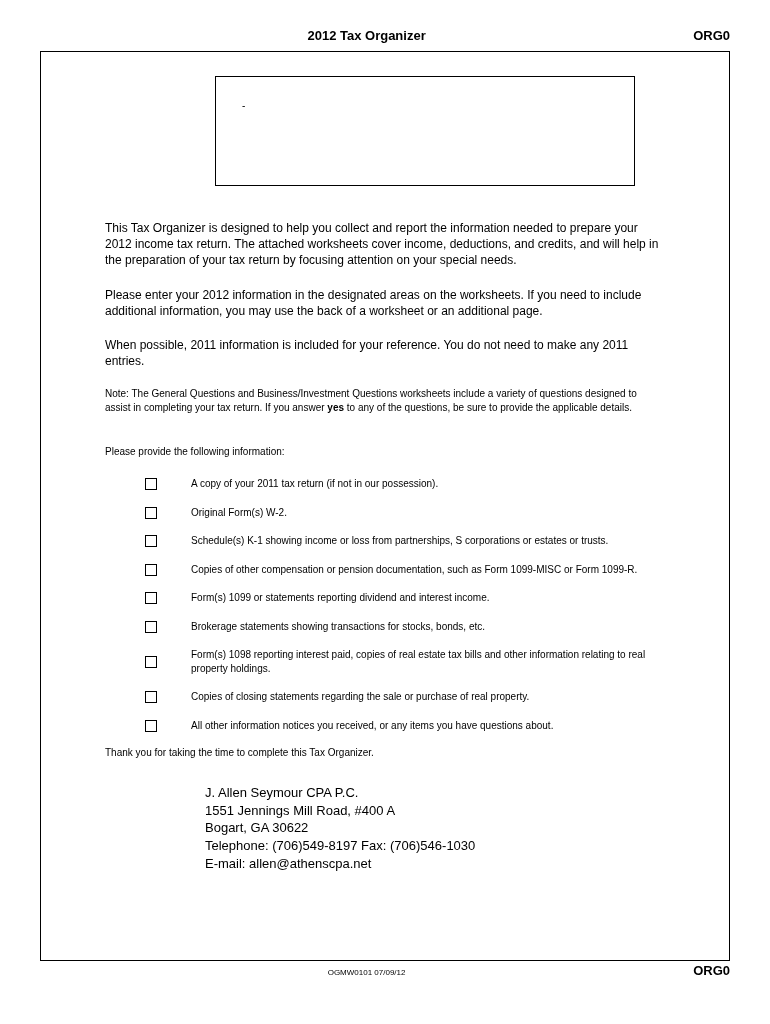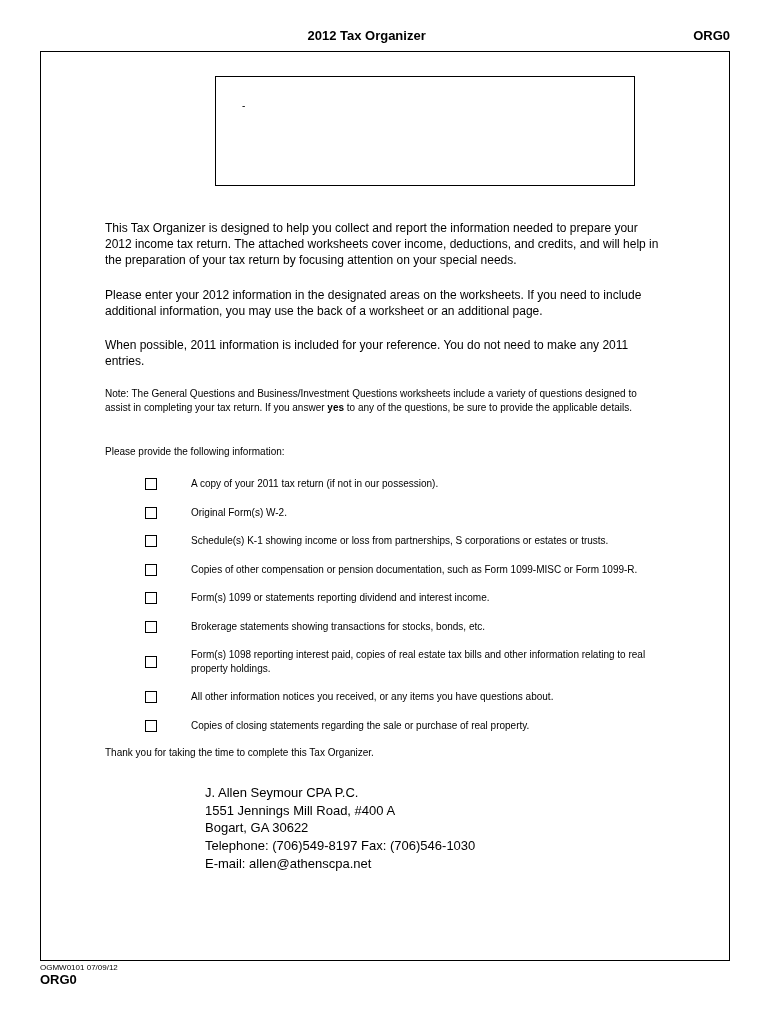--- a/index.html
+++ b/index.html
@@ -108,21 +108,20 @@
       font-size: 13px;
       color: #000;
       line-height: 1.35;
       padding-left: 100px;
     }
     .footer-row {
       display: flex;
       justify-content: space-between;
       align-items: baseline;
       padding: 2px 40px 0 40px;
-      flex-direction: column;
     }
     .footer-left {
       flex: 1;
       text-align: center;
       font-size: 8px;
       color: #000;
     }
     .footer-right {
       font-size: 13px;
       font-weight: bold;
@@ -177,25 +176,25 @@
       <li class="checklist-item">
         <div class="checkbox"></div>
         <span class="item-text">Brokerage statements showing transactions for stocks, bonds, etc.</span>
       </li>
       <li class="checklist-item tall">
         <div class="checkbox"></div>
         <span class="item-text">Form(s) 1098 reporting interest paid, copies of real estate tax bills and other information relating to real property holdings.</span>
       </li>
       <li class="checklist-item">
         <div class="checkbox"></div>
+        <span class="item-text">Copies of closing statements regarding the sale or purchase of real property.</span>
+      </li>
+      <li class="checklist-item">
+        <div class="checkbox"></div>
         <span class="item-text">All other information notices you received, or any items you have questions about.</span>
-      </li>
-      <li class="checklist-item">
-        <div class="checkbox"></div>
-        <span class="item-text">Copies of closing statements regarding the sale or purchase of real property.</span>
       </li>
     </ul>
 
     <p class="thank-you">Thank you for taking the time to complete this Tax Organizer.</p>
 
     <div class="contact-block">
       <div>J. Allen Seymour CPA P.C.</div>
       <div>1551 Jennings Mill Road, #400 A</div>
       <div>Bogart, GA 30622</div>
       <div>Telephone: (706)549-8197  Fax: (706)546-1030</div>

